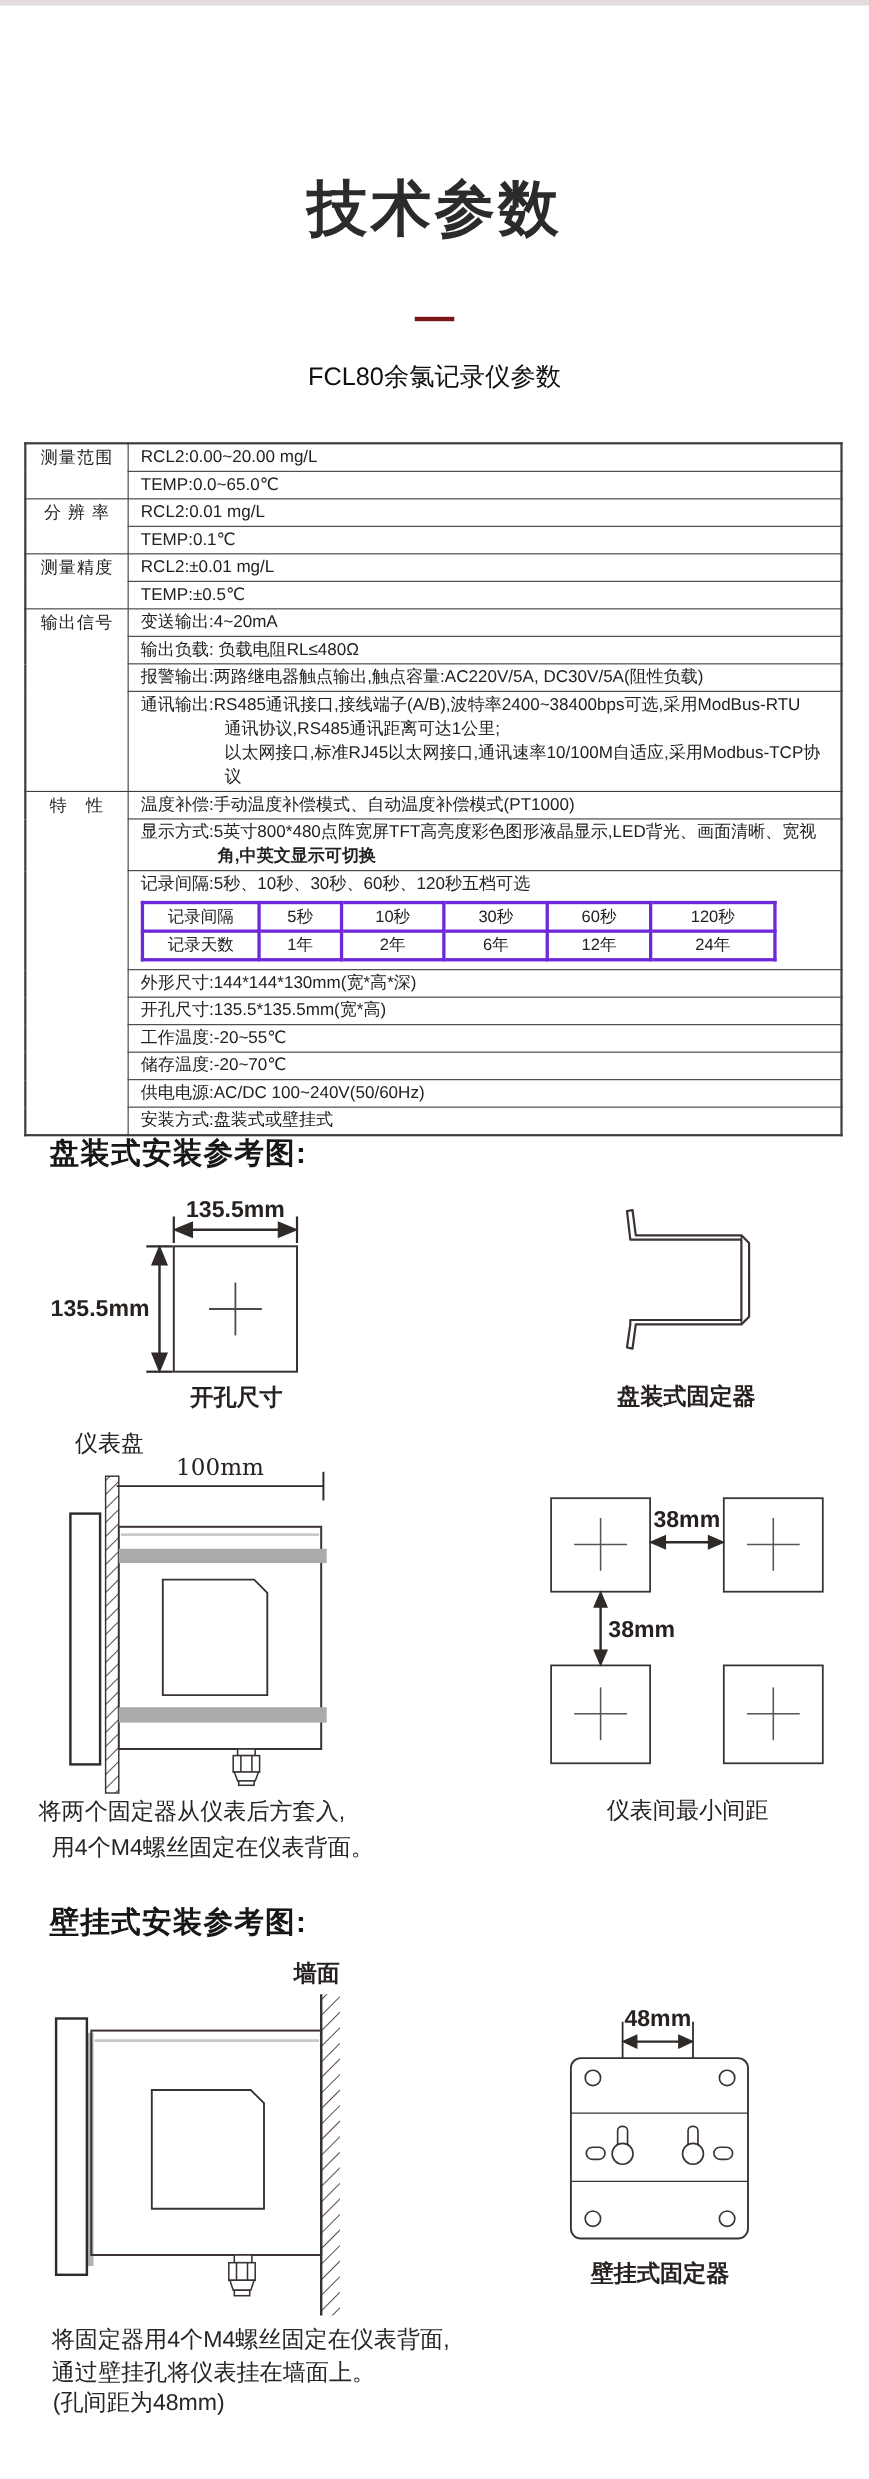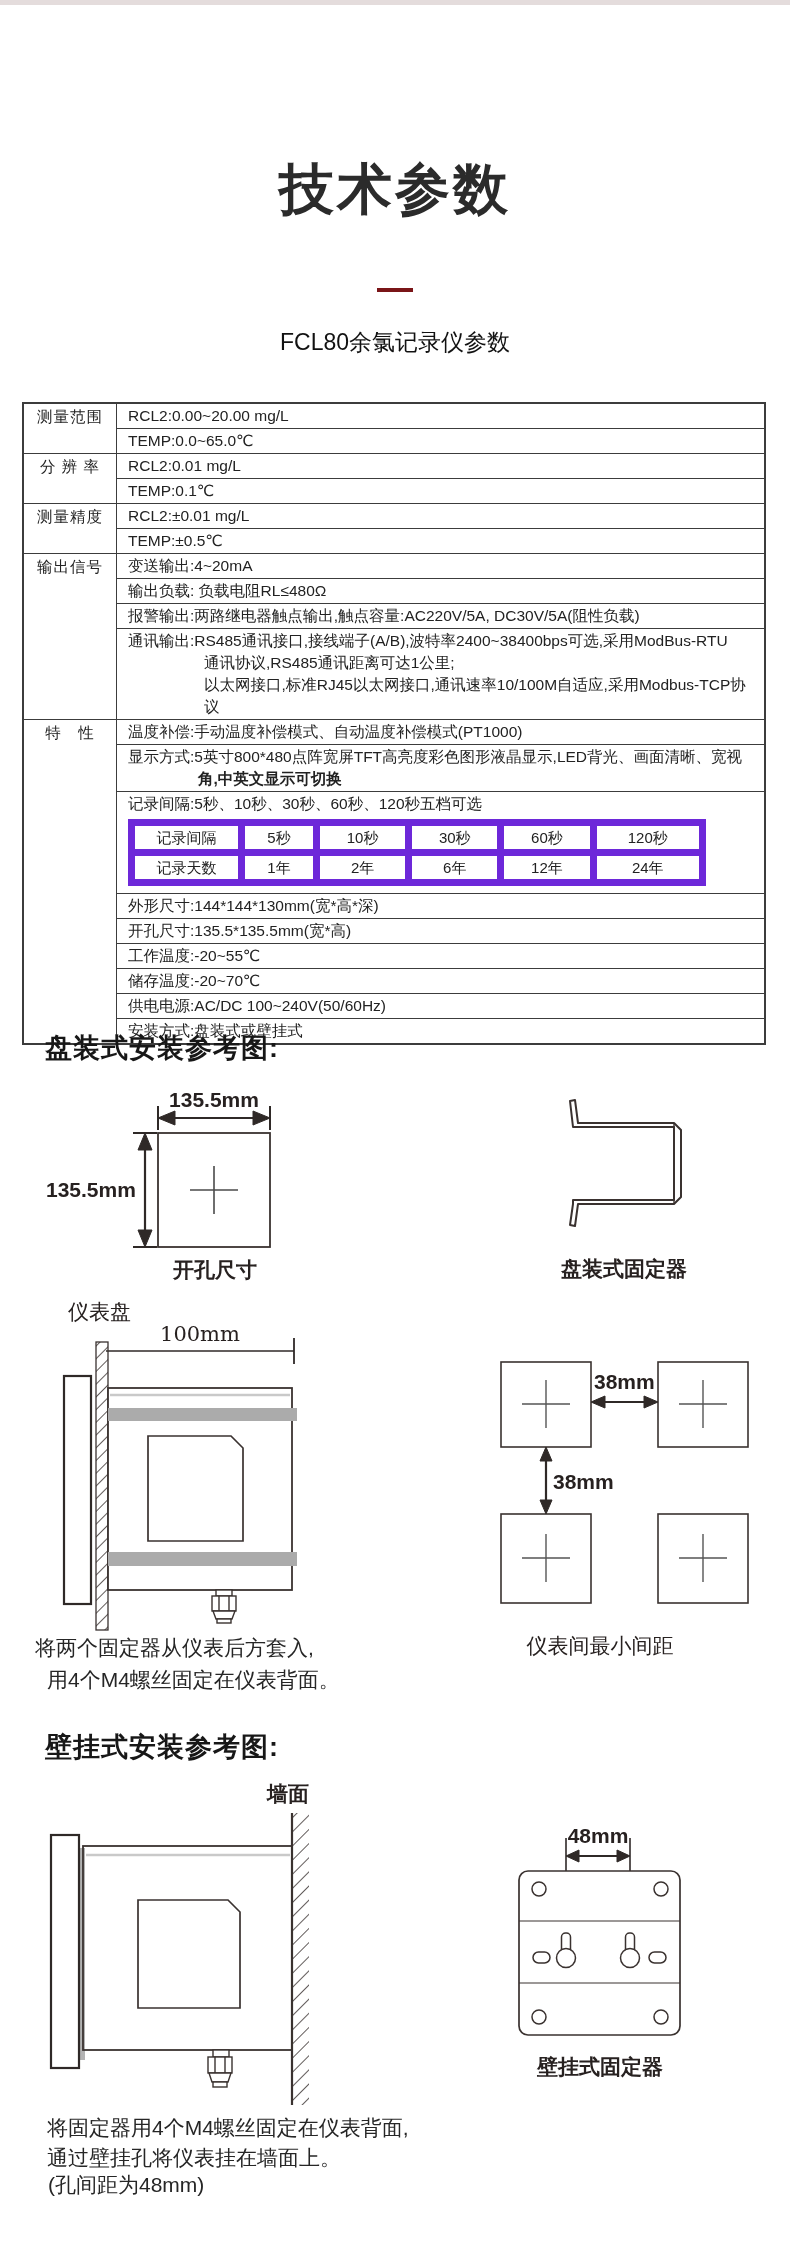--- a/index.html
+++ b/index.html
@@ -16,21 +16,21 @@
   .spec { position:absolute; top:402px; left:22px; width:744px; border-collapse:collapse;
           border:2px solid #3c3c3c; font-size:15.5px; color:#222; table-layout:fixed; }
   .spec td { border:1px solid #3c3c3c; line-height:22px; }
   .spec .lbl { width:90px; text-align:center; vertical-align:top; padding:2px 1px; font-weight:400; letter-spacing:1px; }
   .spec .val { padding:1px 8px 1px 11px; }
   .ind76 { padding-left:76px; }
   .ind70 { padding-left:70px;font-weight:bold; }
 
   .rec { border-collapse:collapse; border:2px solid #3c3c3c; margin:4px 0 6px 0; width:578px;
          text-align:center; font-size:15px; color:#222; }
-  .rec td { border:7px solid #6d28d9; height:23px; line-height:23px; padding:0 3px; }
+  .rec td { border:3px solid #6d28d9; height:23px; line-height:23px; padding:0 3px; }
   .rec td.c0 { width:97px; }
 
   .sec-heading { position:absolute; left:45px; margin:0; font-size:27px; font-weight:800; color:#171717; letter-spacing:1px; }
 
   .dlabel { position:absolute; font-size:21px; font-weight:600; color:#272120; white-space:nowrap; }
   .dlabel.reg { font-weight:400; }
   .dlabel.serif { font-family:"DejaVu Serif","Liberation Serif",serif; font-weight:400; }
   .cx { transform:translateX(-50%); }
   .note { position:absolute; font-size:21px; font-weight:500; color:#262626; white-space:nowrap; line-height:30px; }
 
@@ -230,21 +230,21 @@
   </svg>
 
   <div class="dlabel cx" style="top:1088px; left:214px;">135.5mm</div>
   <div class="dlabel" style="top:1178px; left:46px;">135.5mm</div>
   <div class="dlabel cx" style="top:1256px; left:215px;">开孔尺寸</div>
   <div class="dlabel cx" style="top:1255px; left:624px;">盘装式固定器</div>
   <div class="dlabel reg" style="top:1298px; left:68px;">仪表盘</div>
   <div class="dlabel serif cx" style="top:1322px; left:200px;">100mm</div>
   <div class="dlabel" style="top:1370px; left:594px;">38mm</div>
   <div class="dlabel" style="top:1470px; left:553px;">38mm</div>
-  <div class="dlabel reg cx" style="top:1632px; left:600px;">仪表间最小间距</div>
+  <div class="dlabel reg cx" style="top:1632px; left:625px;">仪表间最小间距</div>
   <div class="note" style="top:1633px; left:35px;">将两个固定器从仪表后方套入,</div>
   <div class="note" style="top:1665px; left:47px;">用4个M4螺丝固定在仪表背面。</div>
 
   <h2 class="sec-heading" style="top:1729px;">壁挂式安装参考图:</h2>
 
   <svg class="figsvg" style="top:1770px;" width="790" height="345" viewBox="0 0 790 345">
     <defs>
       <pattern id="hatch2" width="10" height="10" patternUnits="userSpaceOnUse" patternTransform="rotate(45)">
         <line x1="0" y1="0" x2="0" y2="10" stroke="#3a3230" stroke-width="1.6"></line>
       </pattern>

